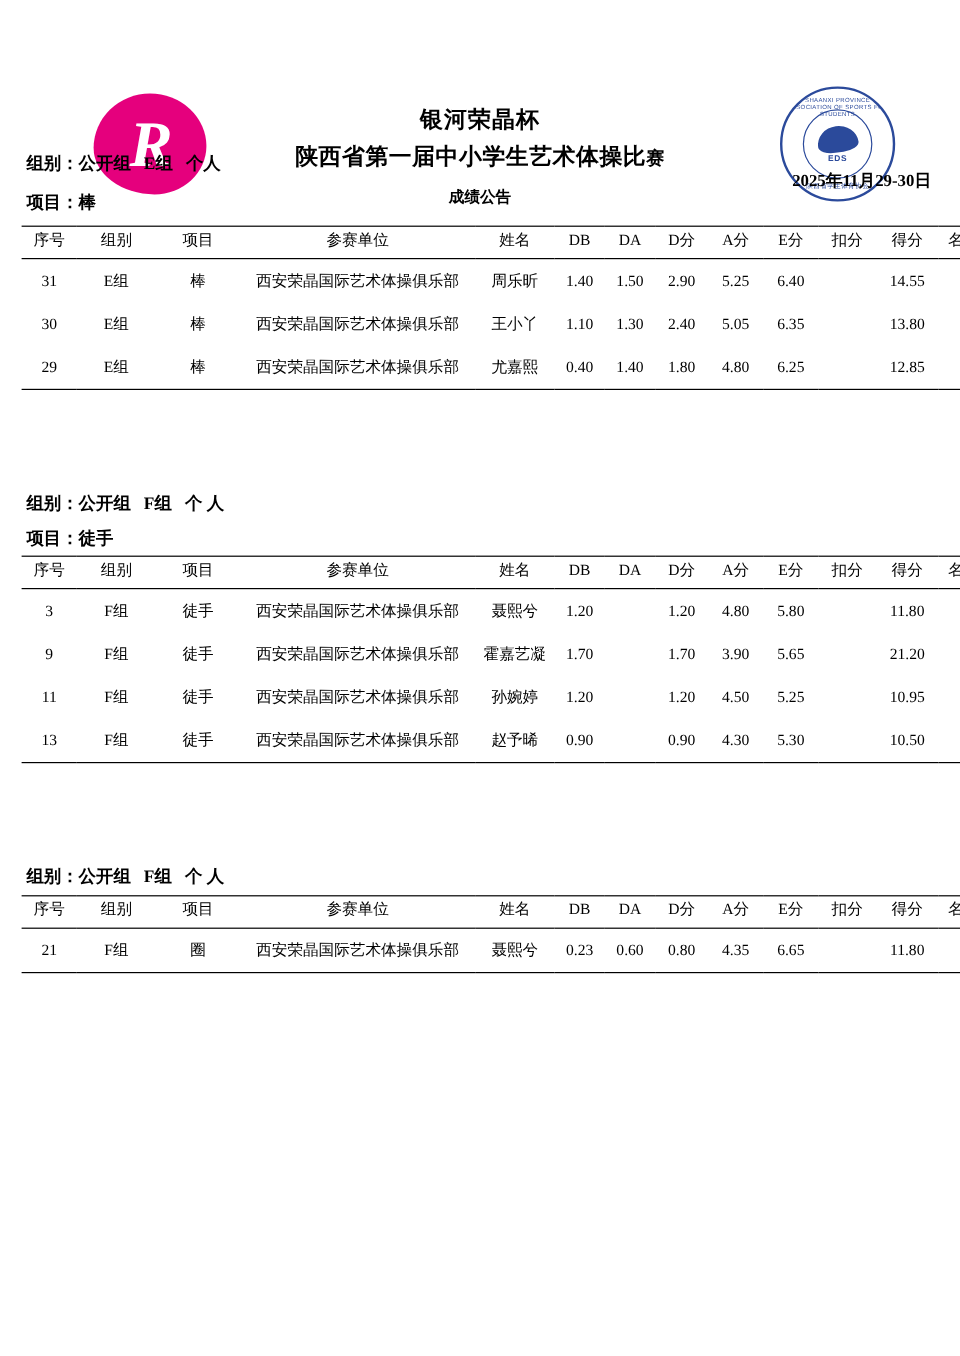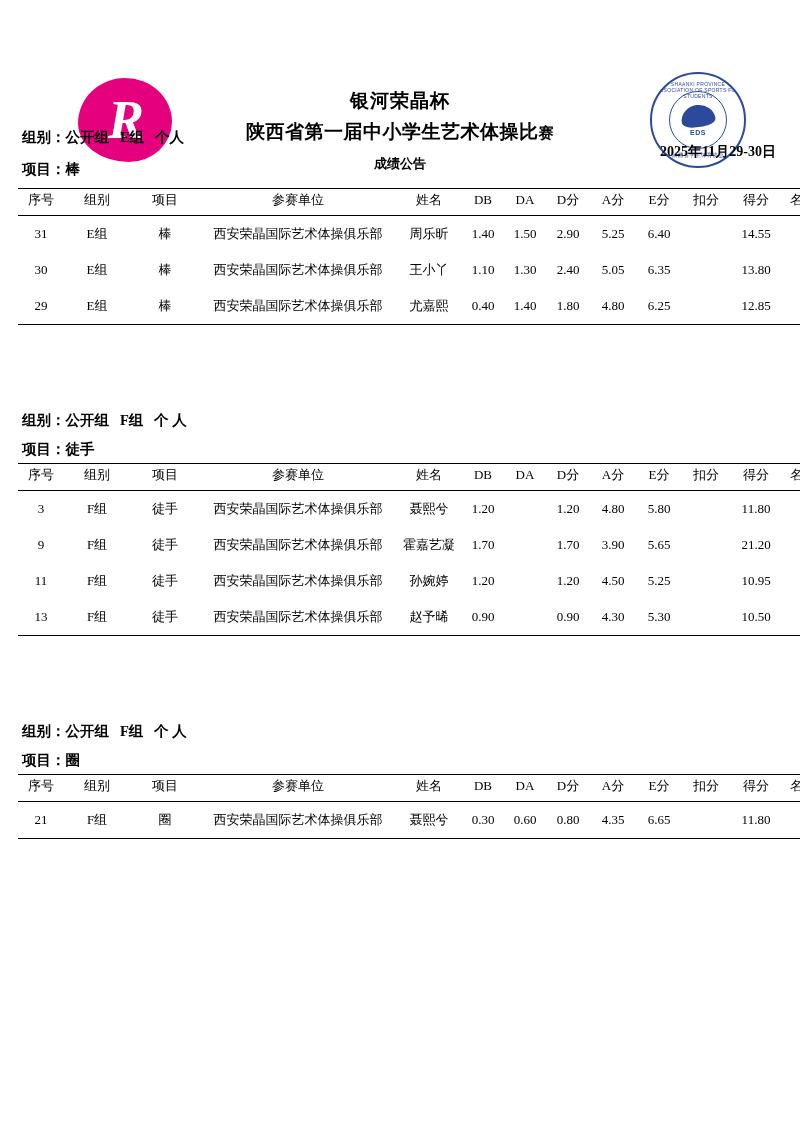--- a/index.html
+++ b/index.html
@@ -459,21 +459,20 @@
 
         </tr>
       </tbody>
     </table>
   </div>
 
   <div class="gap-lg"></div>
 
   <div class="section">
     <div class="section-head">组别：公开组   F组   个 人</div>
-    <div class="section-item">项目：圈</div>
     <table class="results">
       <colgroup>
         <col class="col-no">
           <col class="col-group">
           <col class="col-event">
           <col class="col-unit">
           <col class="col-name">
         <col class="col-db">
           <col class="col-da">
           <col class="col-d">
@@ -501,21 +500,21 @@
 
         </tr>
       </thead>
       <tbody>
         <tr>
           <td>21</td>
           <td>F组</td>
           <td>圈</td>
           <td>西安荣晶国际艺术体操俱乐部</td>
           <td>聂熙兮</td>
-          <td>0.30</td>
+          <td>0.23</td>
           <td>0.60</td>
           <td>0.80</td>
           <td>4.35</td>
           <td>6.65</td>
           <td></td>
           <td>11.80</td>
           <td>1</td>
 
         </tr>
       </tbody>

